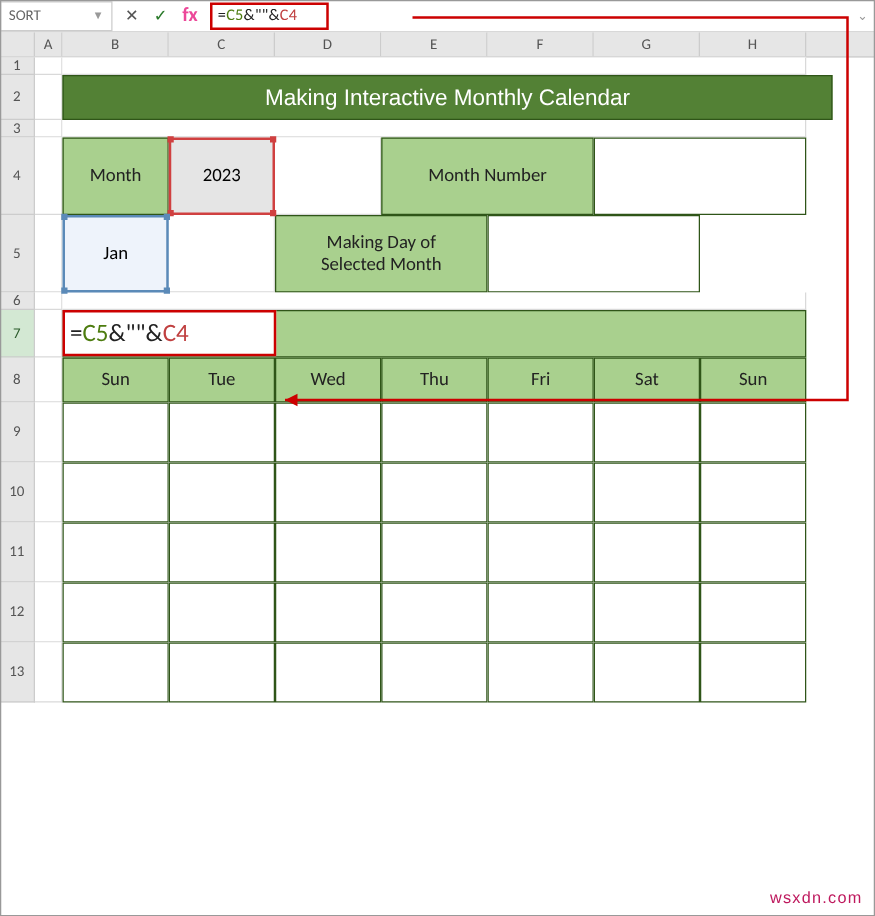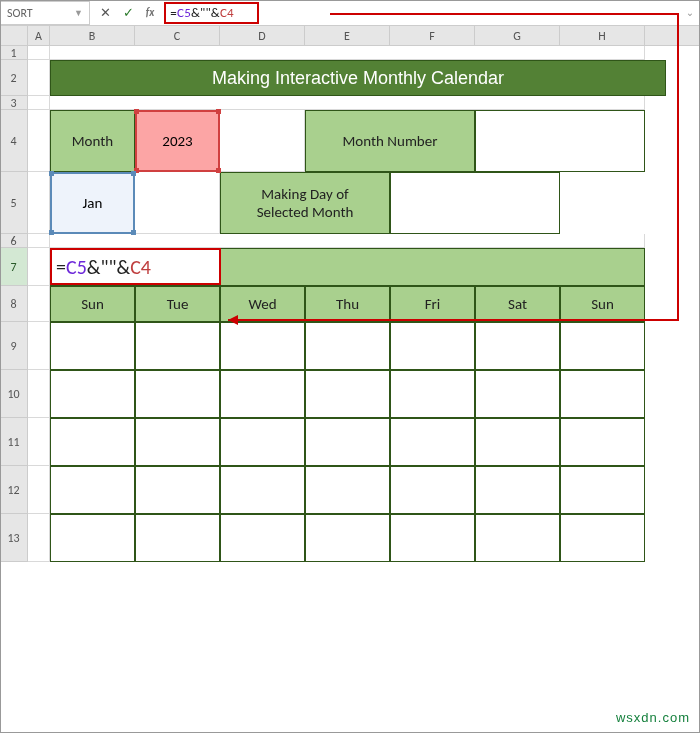--- a/index.html
+++ b/index.html
@@ -38,21 +38,21 @@
     }
     .fb-btns {
       display: flex;
       align-items: center;
       gap: 12px;
       padding: 0 10px;
       color: #555;
     }
     .fb-btn { font-size: 13px; cursor: pointer; }
     .fb-btn.chk { color: #2a7a2a; }
-    .fb-fx { font-style: italic; font-weight: bold; color: #737373; font-size: 11px; }
+    .fb-fx { font-weight: bold; color: #ec4899; font-size: 16px; }
     .formula-input {
       flex: 1;
       height: 22px;
       border: 2px solid #c00;
       padding: 0 4px;
       display: flex;
       align-items: center;
       font-size: 13px;
       letter-spacing: 0.2px;
       width: 95px;
@@ -158,21 +158,21 @@
     }
     .whitecell {
       background: #fff;
       border: 1px solid #2f5518;
       font-size: 15px;
     }
     
     
     .sel-red {
       border: 2px solid #d04040 !important;
-      background: #fca5a5;
+      background: #e5e5e5;
       position: relative;
       text-align: right;
     }
     .sel-blue {
       border: 2px solid #5b8ab8 !important;
       background: #eef3fb;
       position: relative;
     }
     .corner-dot {
       position: absolute;
@@ -194,21 +194,21 @@
       border: 2px solid #c00;
       display: flex;
       align-items: center;
       justify-content: flex-start;
       padding-left: 4px;
       font-size: 20px;
       position: absolute;
       z-index: 10;
     }
     .fc-eq { color: #222; }
-    .fc-c5 { color: #6d28d9; }
+    .fc-c5 { color: #4d7c0f; }
     .fc-amp { color: #222; }
     .fc-q { color: #9a2e2e; }
     .fc-c4 { color: #c04040; }
     
     
     .dayhdr {
       background: #a9d08e;
       border: 1px solid #2f5518;
       font-size: 15px;
       color: #222;
@@ -226,21 +226,21 @@
     .arrow-path {
       position: absolute;
       pointer-events: none;
       z-index: 5;
     }
     
     .watermark {
       position: absolute;
       bottom: 8px;
       right: 10px;
-      color: #15803d;
+      color: #be185d;
       font-size: 13px;
       font-family: Arial;
       letter-spacing: 1px;
     }
     
     .outer-border{
       position:absolute;
       top:0;left:0;right:0;bottom:0;
       border:1px solid #999;
       pointer-events:none;

